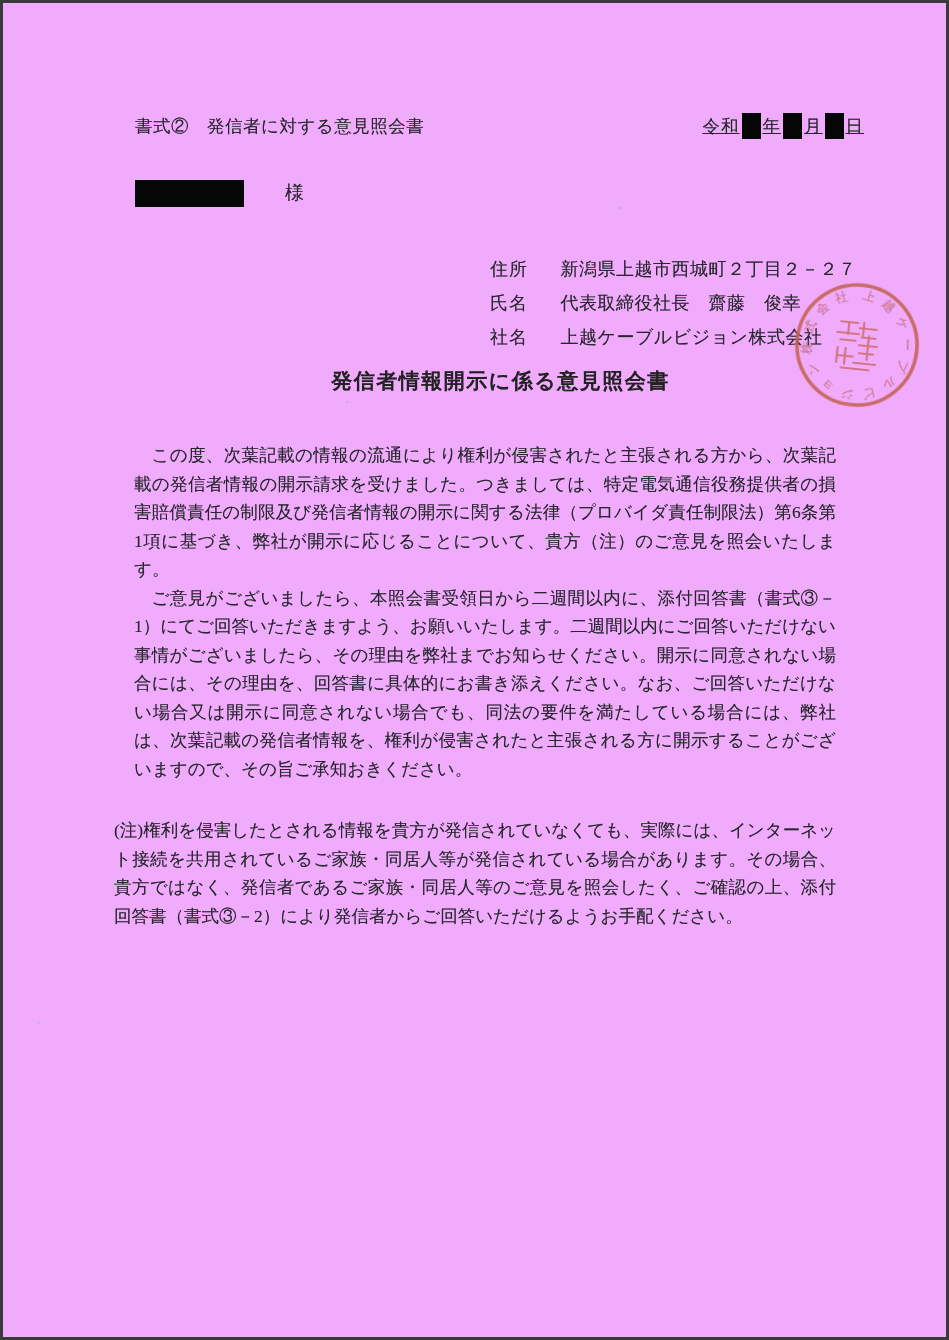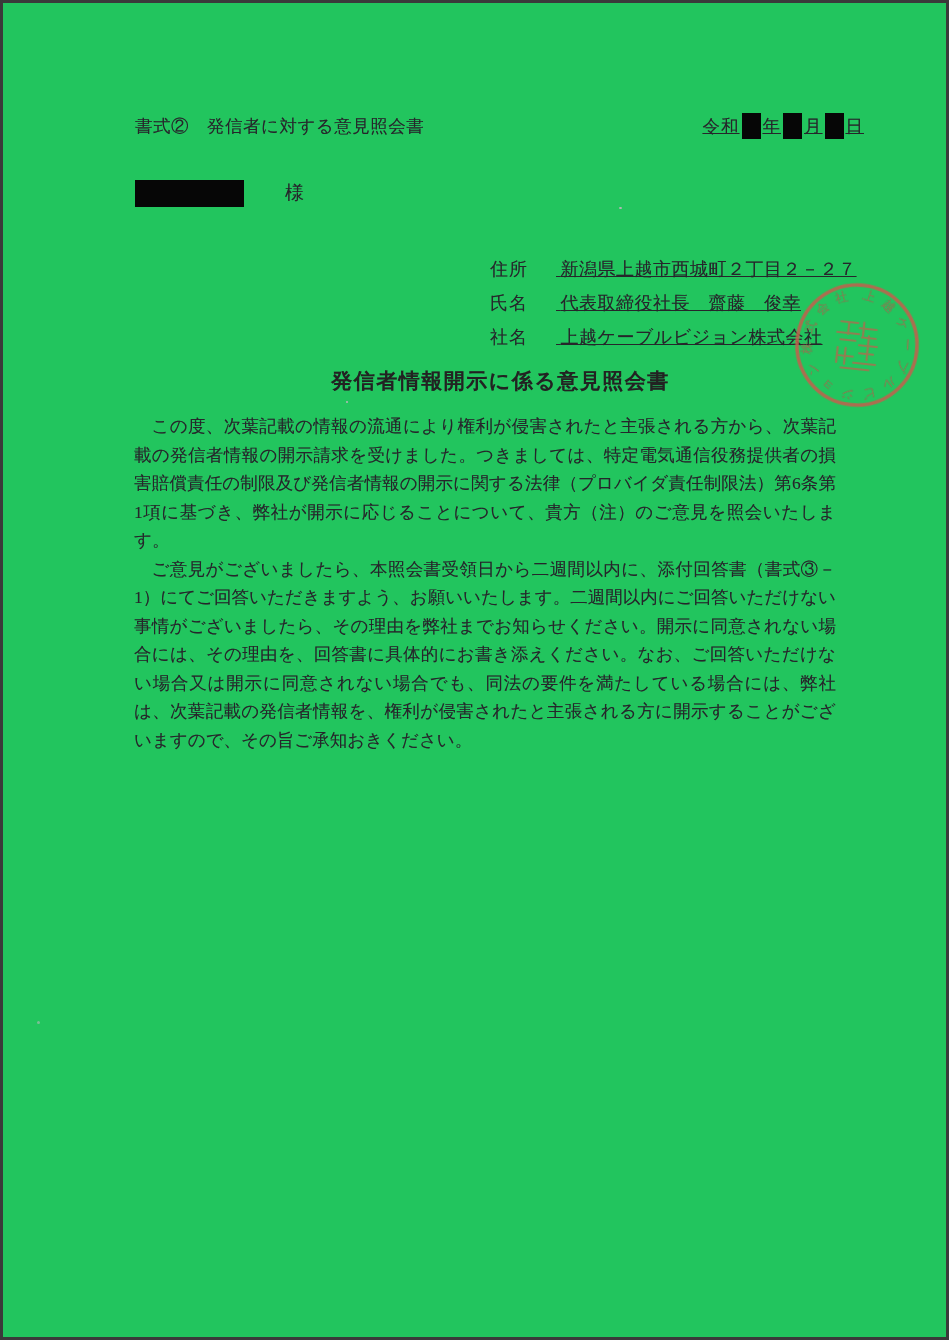--- a/index.html
+++ b/index.html
@@ -1,41 +1,41 @@
 <!DOCTYPE html>
 <html lang="ja"><head>
 <meta charset="utf-8">
 <style>
   html,body{margin:0;padding:0;background:#9a9a9a;}
   .page{
     position:relative;
     width:943px;height:1334px;
     border:3px solid #3a3a3a;
-    background:#22c55e;
+    background:#f0abfc;
     font-family:"Liberation Serif","DejaVu Serif",serif;
     color:#26262b;
     overflow:hidden;
     text-shadow:0 0 .5px rgba(45,45,50,.38);
   }
   
   .header{
     display:flex;justify-content:space-between;align-items:flex-start;
     margin:110px 82px 0 132px;
     font-size:17.5px;line-height:26px;white-space:nowrap;
   }
   .form-label{letter-spacing:.5px;}
   .date-line{letter-spacing:1px;text-decoration:underline;}
   .redact{display:inline-block;background:#060606;}
   .date-box{width:19px;height:26px;margin:0 2px;vertical-align:-7px;}
   
   .recipient-line{margin:39px 0 0 132px;height:28px;line-height:28px;}
   .name-box{width:109px;height:27px;vertical-align:middle;}
   .honorific{margin-left:37px;font-size:19px;vertical-align:middle;}
   
-  .sender-block{margin:46px 0 0 487px;font-size:18px;line-height:34px;text-decoration:underline;}
+  .sender-block{margin:46px 0 0 487px;font-size:18px;line-height:34px;}
   .sender-label{display:inline-block;width:66px;letter-spacing:1px;}
   .sender-value{letter-spacing:.5px;}
   
   .seal{
     position:absolute;left:786px;top:274px;width:136px;height:136px;
     filter:blur(.55px);transform:rotate(6deg);opacity:.85;
   }
   
   .doc-title{
     margin:12px 0 0;text-align:center;
@@ -44,21 +44,21 @@
     letter-spacing:1.5px;color:#222;
     position:relative;left:26px;
   }
   
   .para{
     width:702px;margin:0 0 0 131px;
     font-size:17.5px;line-height:28.5px;
     text-align:justify;word-break:break-all;
     text-indent:1em;
   }
-  .para-intro{margin-top:16px;}
+  .para-intro{margin-top:45px;}
   .para-request{}
   .para-note{margin-top:33px;margin-left:111px;width:722px;text-indent:0;}
   
   .speck{position:absolute;background:#b9b9b9;border-radius:50%;}
   .speck1{left:616px;top:204px;width:3px;height:2px;}
   .speck2{left:343px;top:398px;width:2px;height:2px;}
   .speck3{left:34px;top:1018px;width:3px;height:3px;opacity:.6;}
 </style>
 </head>
 <body>
@@ -104,18 +104,19 @@
       <path d="M50 46 h17 M58 46 v12 M47 57 h22 M51 64 h15 M49 72 v15 M49 80 h16 M57 72 v16"></path>
       <path d="M73 45 v13 M69 51 h17 M72 60 h14 M79 58 v24 M70 68 h18 M71 76 h14 M66 86 h22"></path>
       <path d="M54 92 h28"></path>
     </g>
   </svg>
 
   <h1 class="doc-title">発信者情報開示に係る意見照会書</h1>
 
   <p class="para para-intro">この度、次葉記載の情報の流通により権利が侵害されたと主張される方から、次葉記載の発信者情報の開示請求を受けました。つきましては、特定電気通信役務提供者の損害賠償責任の制限及び発信者情報の開示に関する法律（プロバイダ責任制限法）第6条第1項に基づき、弊社が開示に応じることについて、貴方（注）のご意見を照会いたします。</p>
   <p class="para para-request">ご意見がございましたら、本照会書受領日から二週間以内に、添付回答書（書式③－1）にてご回答いただきますよう、お願いいたします。二週間以内にご回答いただけない事情がございましたら、その理由を弊社までお知らせください。開示に同意されない場合には、その理由を、回答書に具体的にお書き添えください。なお、ご回答いただけない場合又は開示に同意されない場合でも、同法の要件を満たしている場合には、弊社は、次葉記載の発信者情報を、権利が侵害されたと主張される方に開示することがございますので、その旨ご承知おきください。</p>
+  <p class="para para-note">(注)権利を侵害したとされる情報を貴方が発信されていなくても、実際には、インターネット接続を共用されているご家族・同居人等が発信されている場合があります。その場合、貴方ではなく、発信者であるご家族・同居人等のご意見を照会したく、ご確認の上、添付回答書（書式③－2）により発信者からご回答いただけるようお手配ください。</p>
 
   <div class="speck speck1"></div>
   <div class="speck speck2"></div>
   <div class="speck speck3"></div>
 
 </div>
 
 </body></html>

